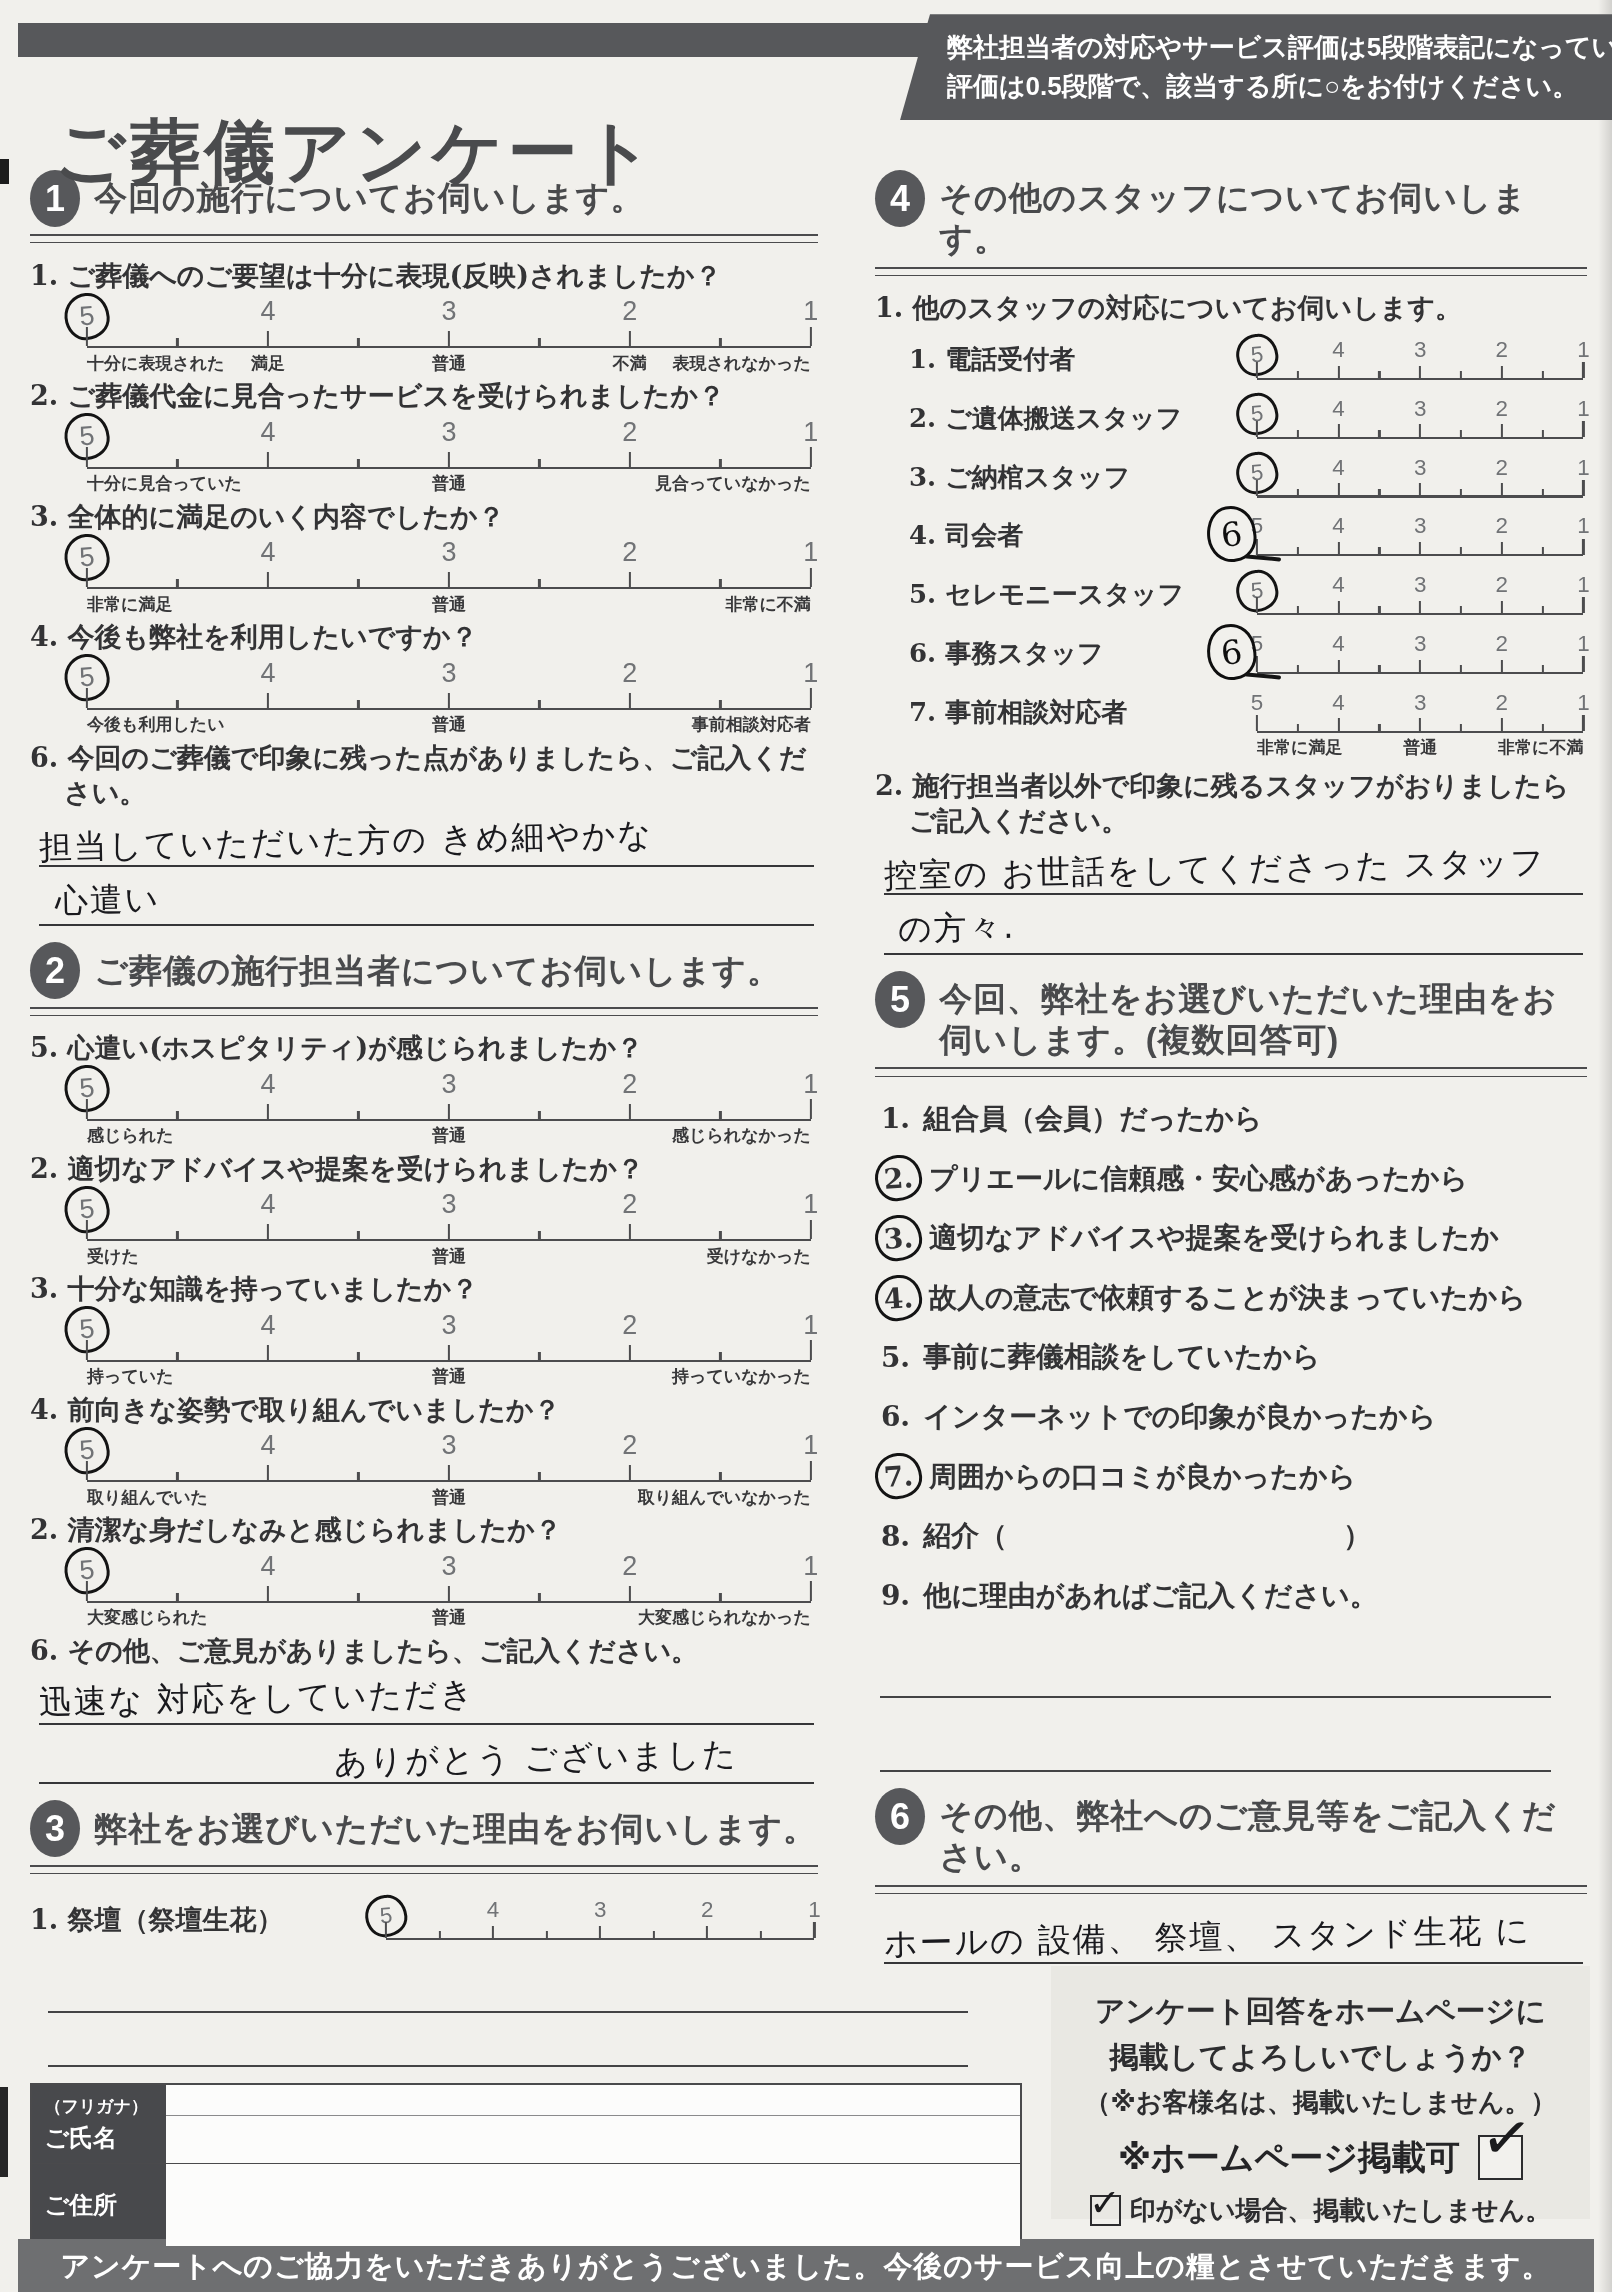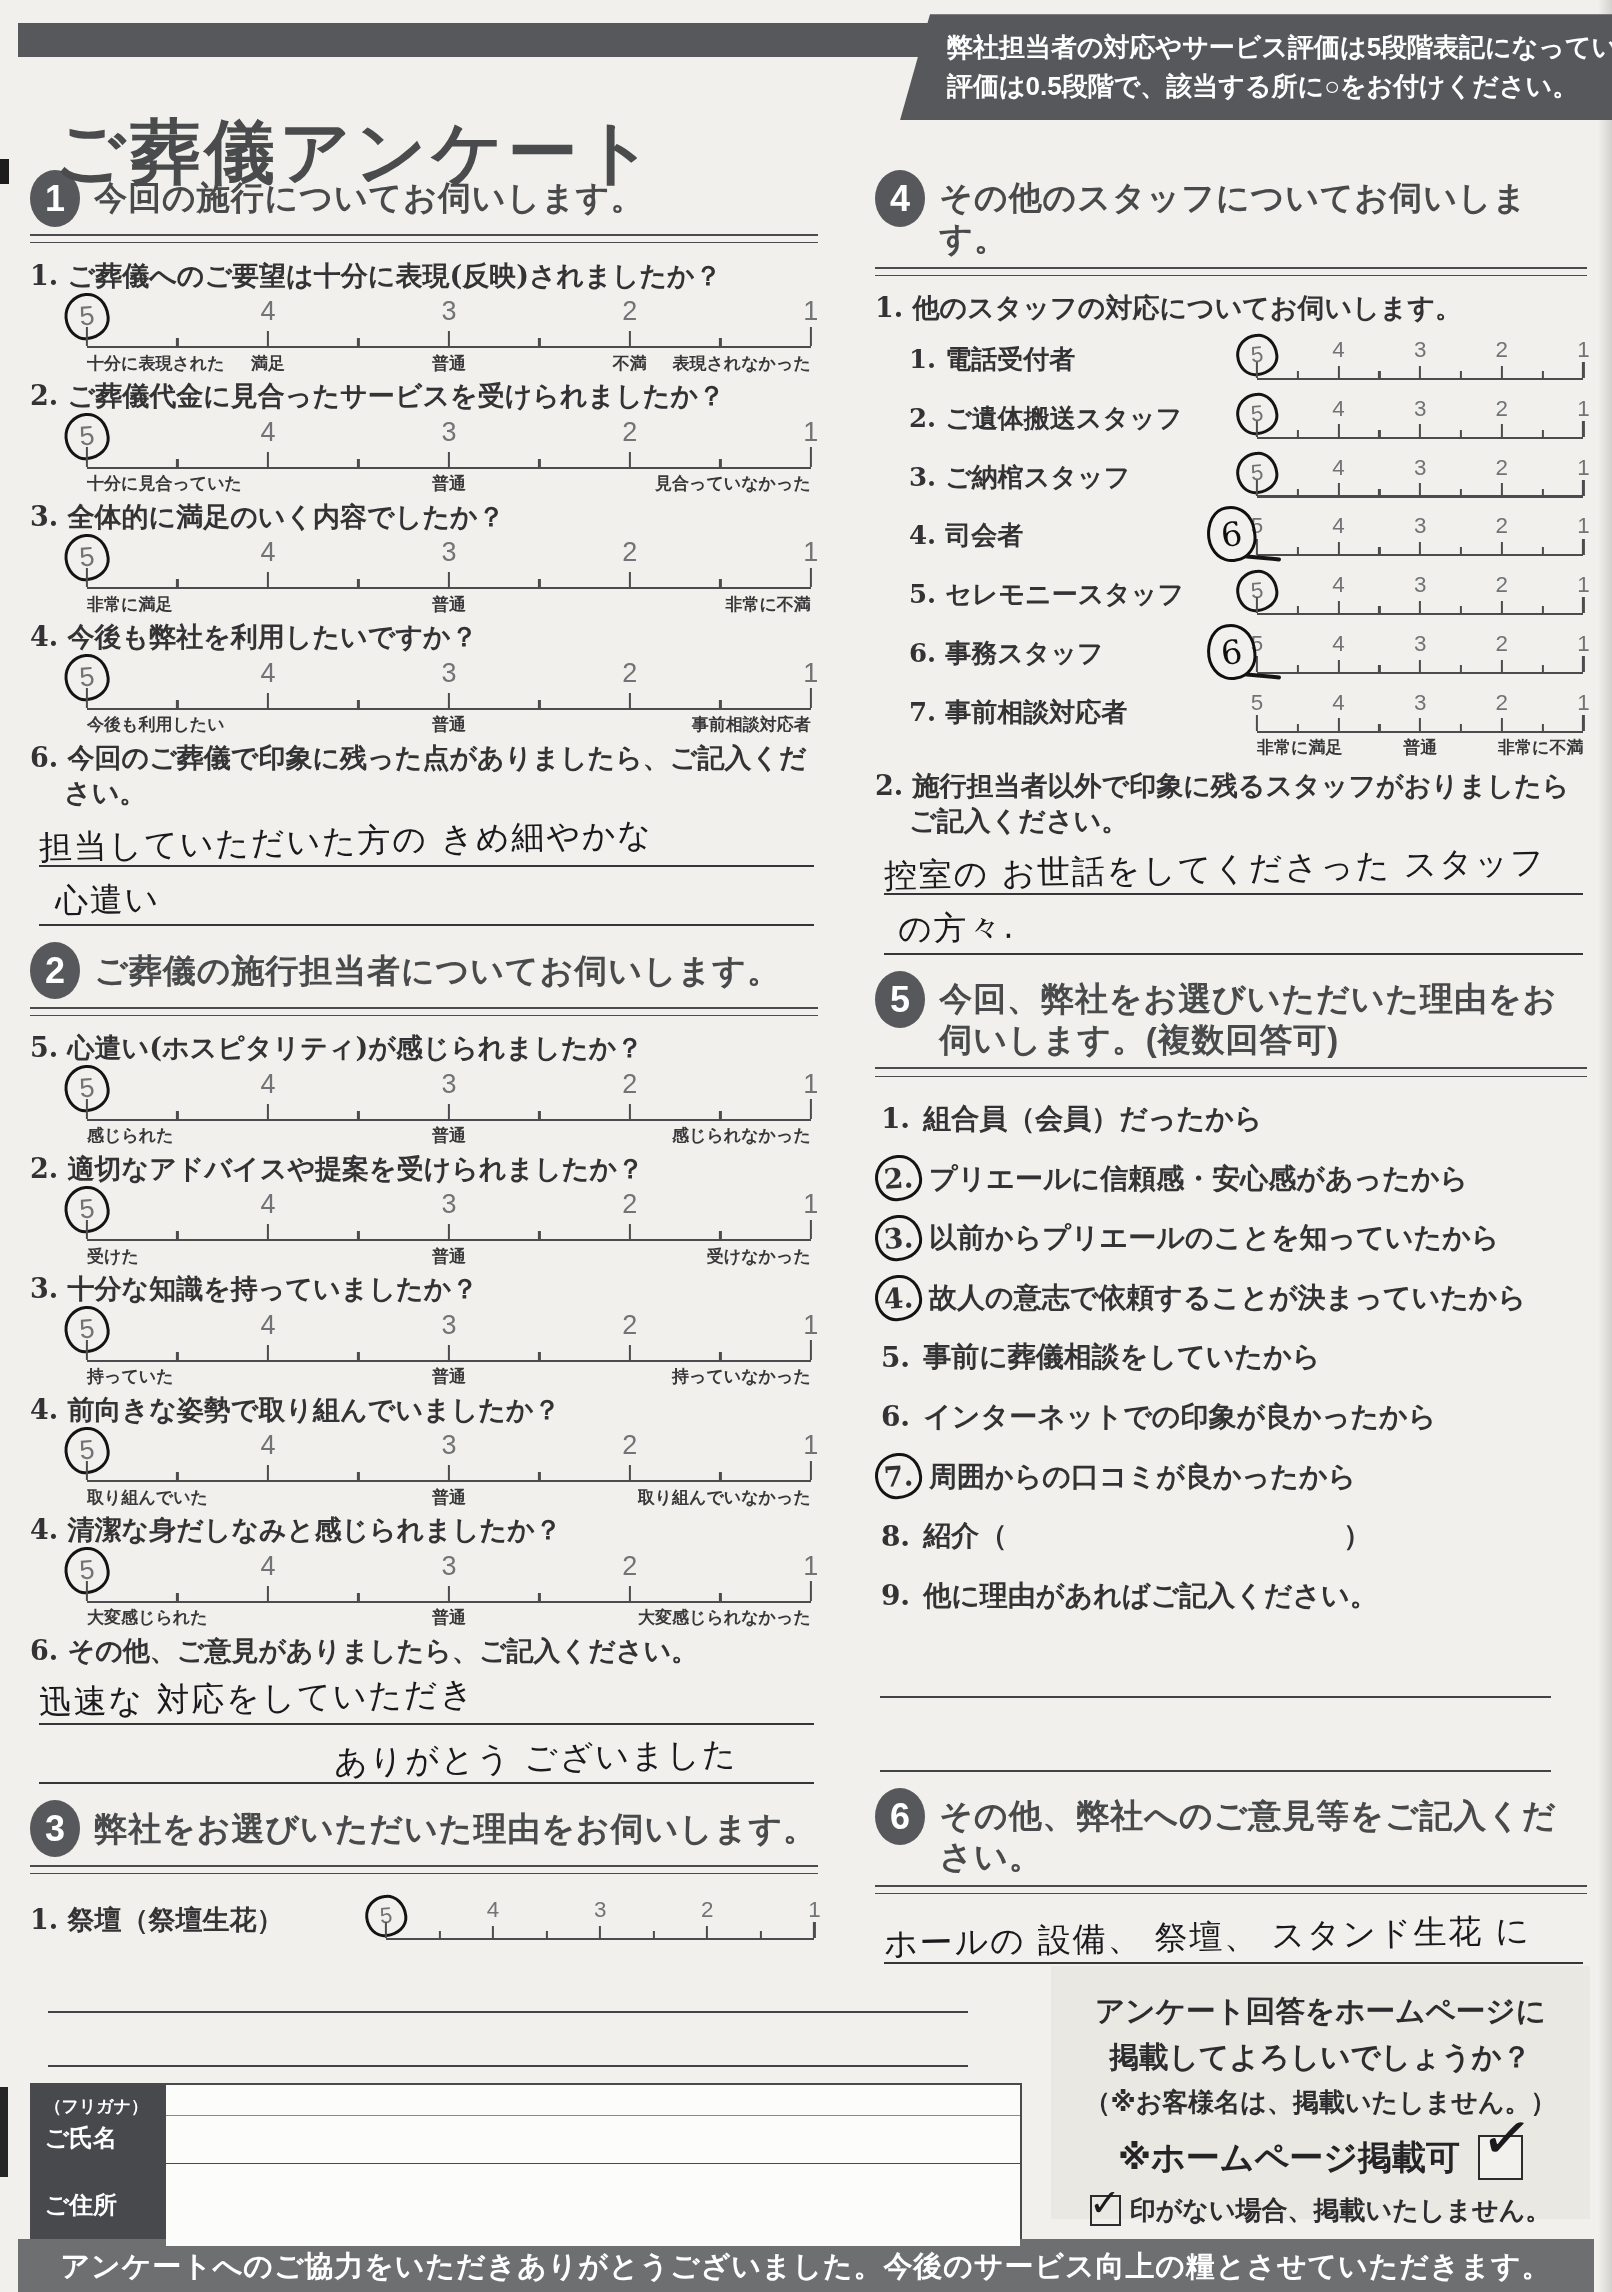--- a/index.html
+++ b/index.html
@@ -448,21 +448,21 @@
             <i class="tick" style="left: 75%;"></i>
             <i class="tick minor" style="left: 87.5%;"></i>
             <i class="tick end" style="left: 100%;"></i>
             <div class="axis"></div>
             <span class="slabel l0">取り組んでいた</span>
             <span class="slabel" style="left: 50%;">普通</span>
             <span class="slabel l100">取り組んでいなかった</span>
           </div>
         </div>
         <div class="q">
-          <div class="q-prompt">4. 清潔な身だしなみと感じられましたか？</div>
+          <div class="q-prompt">2. 清潔な身だしなみと感じられましたか？</div>
           <div class="scale has-labels">
             <span class="numhold" style="left: 0%;">
               <span class="ring">
                 <span class="num">5</span>
               </span>
             </span>
             <span class="numhold" style="left: 25%;">
               <span class="num">4</span>
             </span>
             <span class="numhold" style="left: 50%;">
@@ -794,21 +794,21 @@
         <div class="opt">
           <span class="opt-no">1.</span>
           <span class="opt-text">組合員（会員）だったから</span>
         </div>
         <div class="opt">
           <span class="opt-no ringed">2.</span>
           <span class="opt-text">プリエールに信頼感・安心感があったから</span>
         </div>
         <div class="opt">
           <span class="opt-no ringed">3.</span>
-          <span class="opt-text">以前からプリエールのことを知っていたから</span>
+          <span class="opt-text">適切なアドバイスや提案を受けられましたか</span>
         </div>
         <div class="opt">
           <span class="opt-no ringed">4.</span>
           <span class="opt-text">故人の意志で依頼することが決まっていたから</span>
         </div>
         <div class="opt">
           <span class="opt-no">5.</span>
           <span class="opt-text">事前に葬儀相談をしていたから</span>
         </div>
         <div class="opt">

